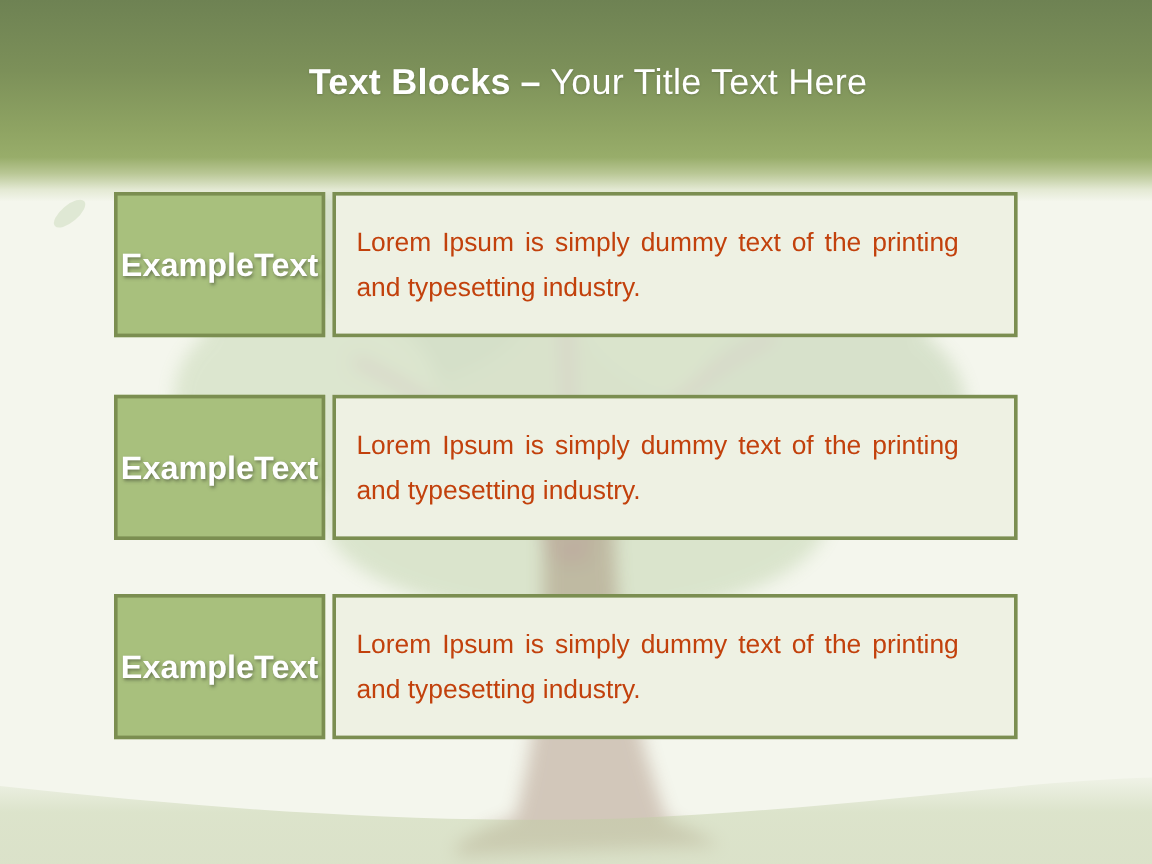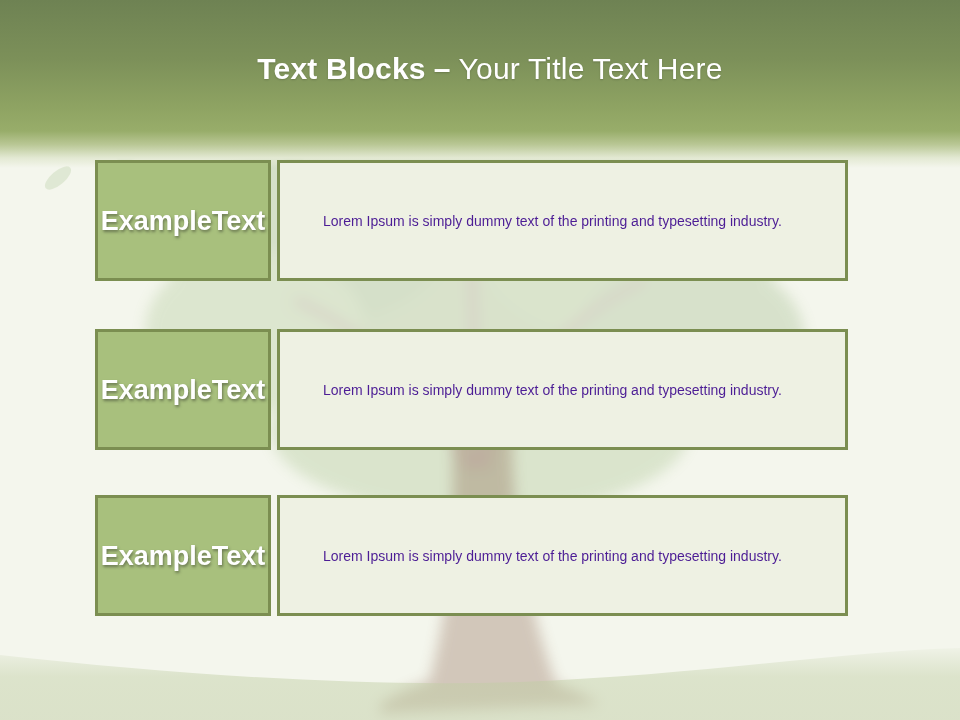--- a/index.html
+++ b/index.html
@@ -92,25 +92,25 @@
     left: 182px; top: 0;
     width: 571px;
     height: 121px;
     box-sizing: border-box;
     background: #eef1e3;
     border: 3px solid #7b8e51;
     display: flex;
     align-items: center;
   }
   .text-box p {
-    margin: 0 0 0 43px;
+    margin: 0 0 0 17px;
     width: 502px;
-    font-size: 14px;
+    font-size: 22px;
     line-height: 38px;
-    color: #4c1d95;
+    color: #c2410c;
     text-align: justify;
   }
 </style>
 </head>
 <body>
 
 <div class="slide">
 
   <svg class="watermark" viewBox="0 0 960 720" xmlns="http://www.w3.org/2000/svg" aria-hidden="true">
     <defs>

